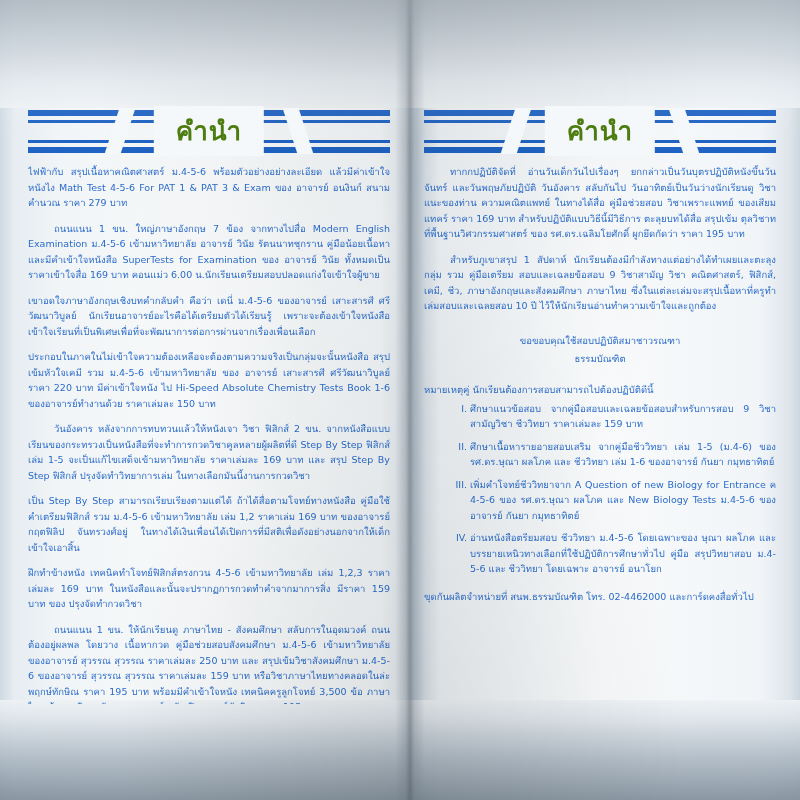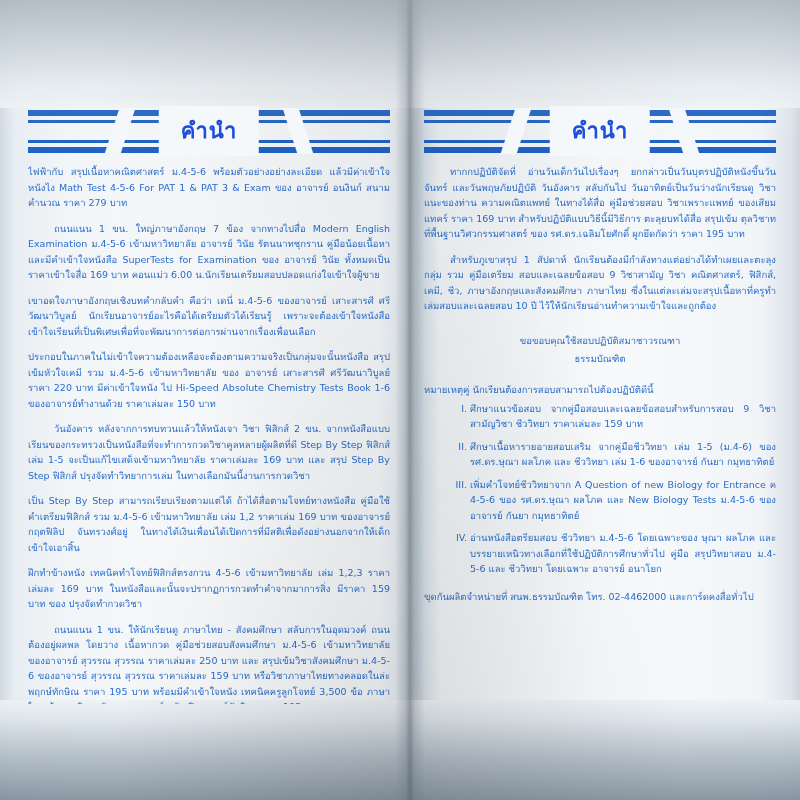--- a/index.html
+++ b/index.html
@@ -94,23 +94,23 @@
     position: absolute;
     left: 50%;
     top: 2px;
     transform: translateX(-50%);
     background: #f5f8fa;
     padding: 0 22px;
     z-index: 3;
   }
   .head .title {
     font-family: "DejaVu Sans", "Liberation Sans", sans-serif;
-    font-size: 22px;
+    font-size: 26px;
     font-weight: bold;
-    color: #1d4ed8;
+    color: #4d7c0f;
     letter-spacing: 1px;
     line-height: 50px;
     white-space: nowrap;
   }
   .head .notch {
     position: absolute;
     top: 4px;
     width: 16px;
     height: 46px;
     background: #f5f8fa;

